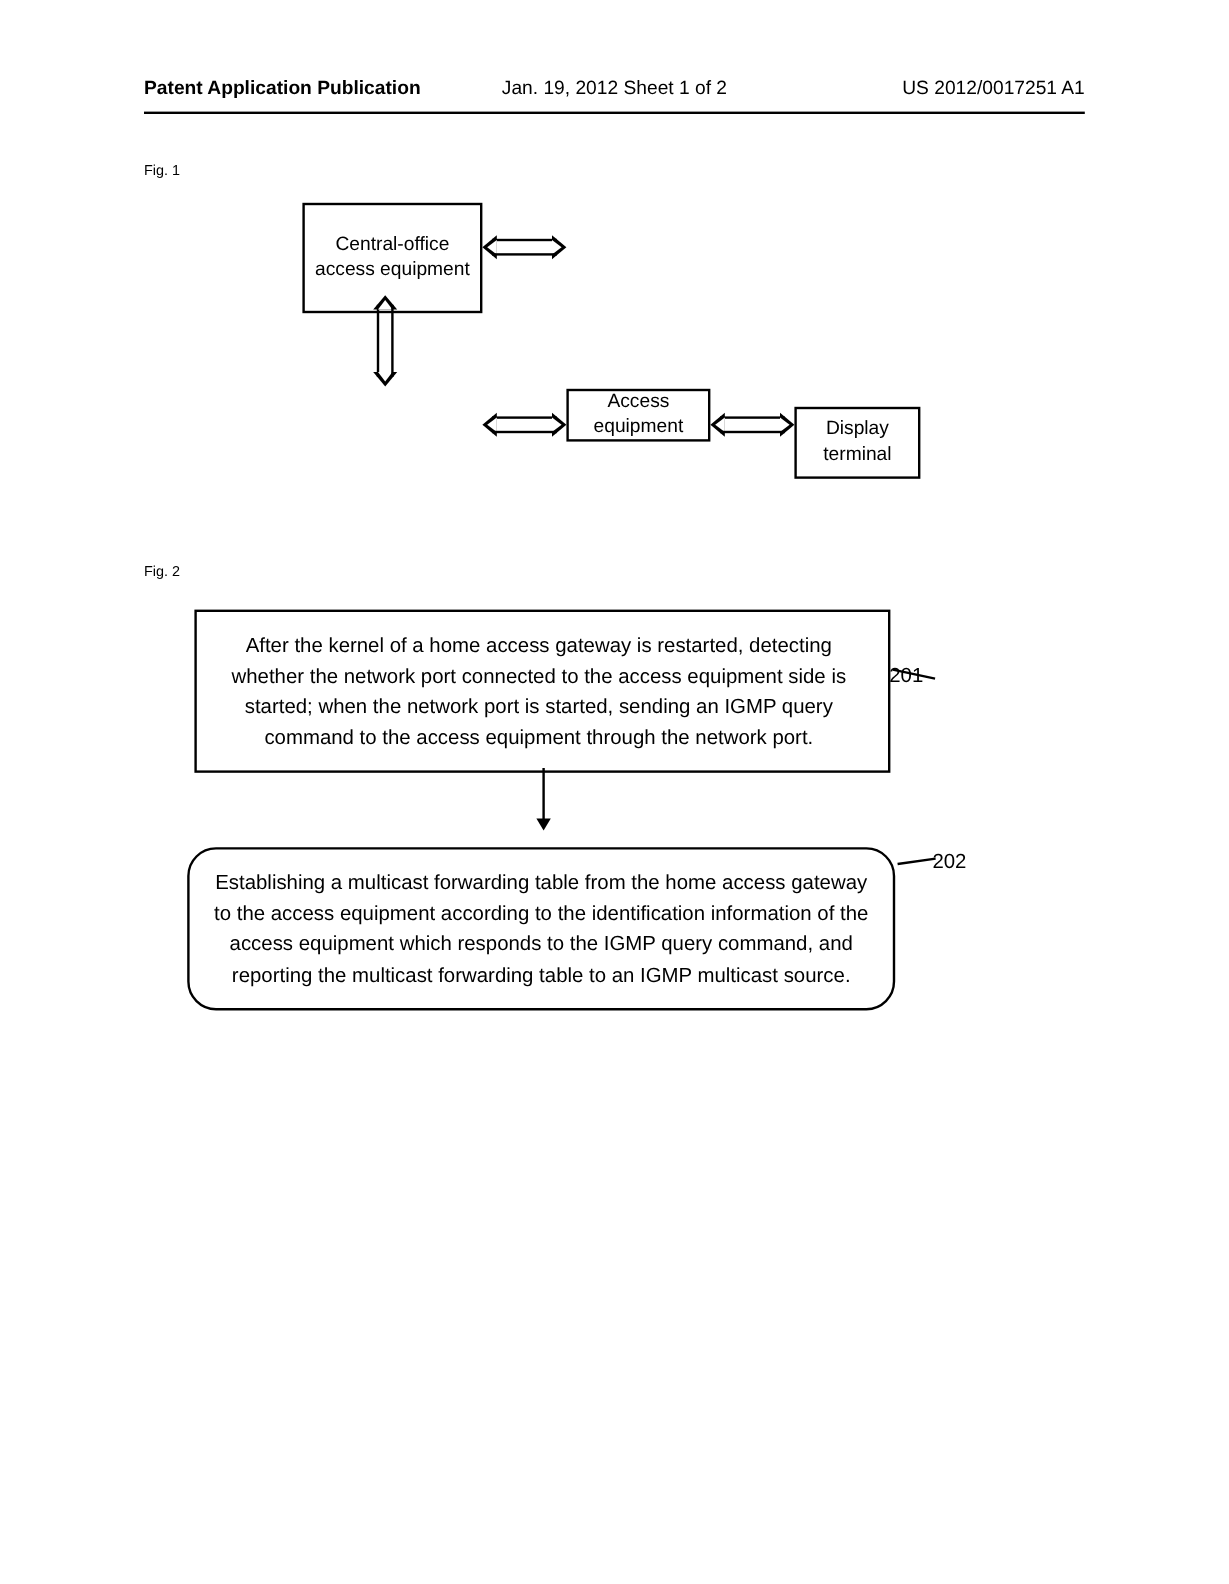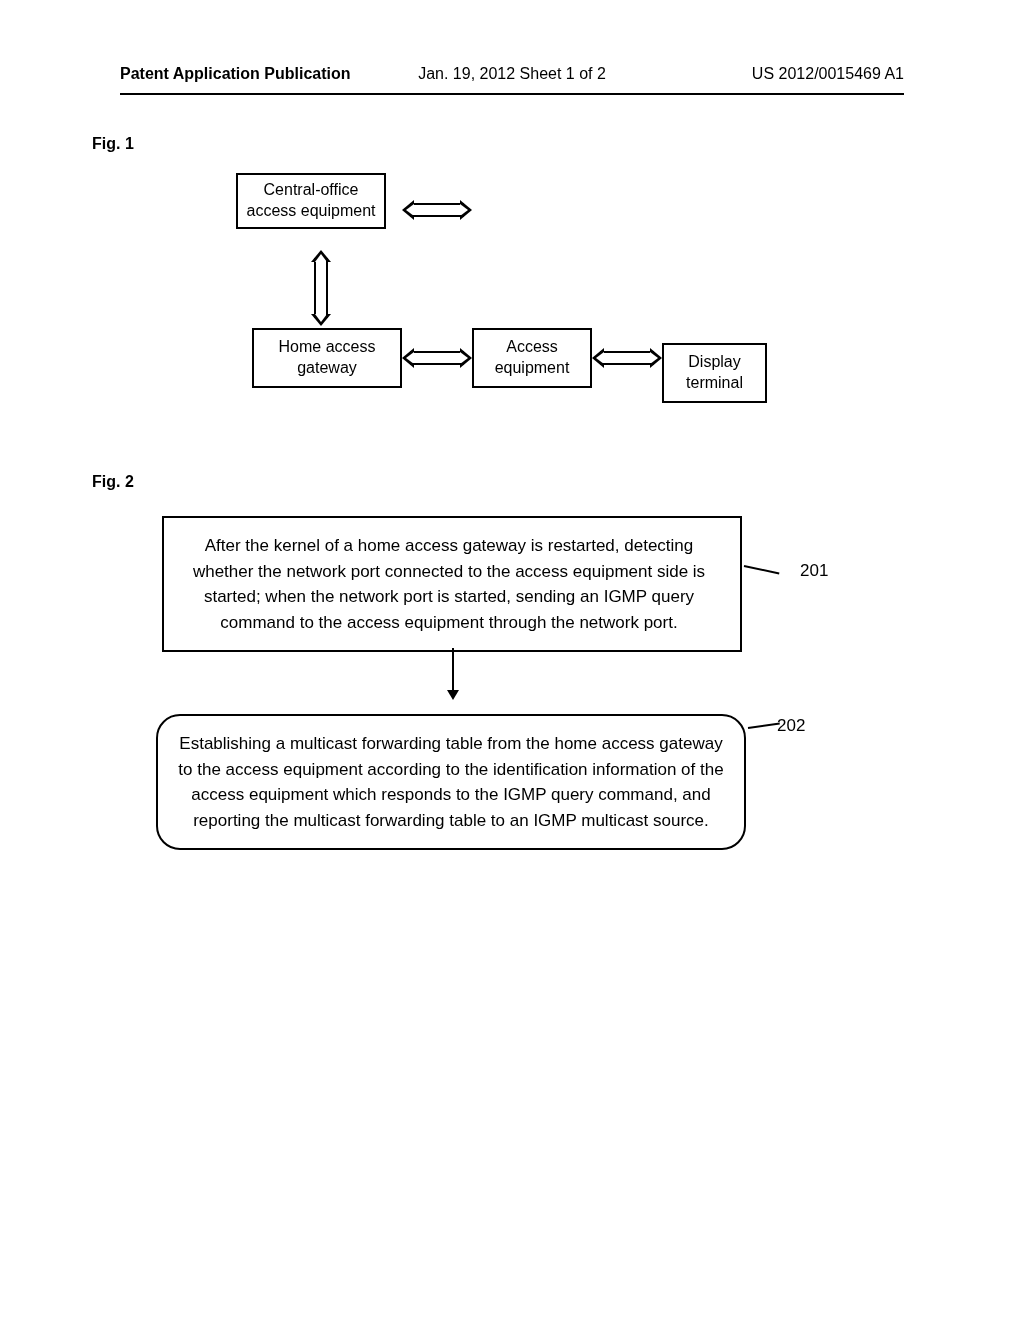--- a/index.html
+++ b/index.html
@@ -25,24 +25,23 @@
       left: 50%;
       transform: translateX(-50%);
     }
     .header-right {
     }
     .divider {
       border-bottom: 2px solid #000;
       margin: 0 120px 40px 120px;
     }
     .fig-label {
-      margin-left: 92px;
-      font-size: 16px;
+      margin-left: 120px;
+      font-size: 12px;
       margin-bottom: 20px;
-      font-weight: bold;
     }
     .fig1-container {
       position: relative;
       margin: 20px auto 60px auto;
       width: 560px;
       height: 240px;
     }
     .box {
       position: absolute;
       border: 2px solid #000;
@@ -50,42 +49,42 @@
       display: flex;
       align-items: center;
       justify-content: center;
       text-align: center;
       font-size: 16px;
       line-height: 1.3;
       padding: 8px;
       box-sizing: border-box;
     }
     .box-central {
-      left: 4px;
+      left: 20px;
       top: 0;
       width: 150px;
-      height: 56px;
+      height: 92px;
     }
     .box-igmp {
       left: 240px;
       top: 0;
       width: 120px;
       height: 75px;
     }
     .box-home {
       left: 20px;
       top: 155px;
       width: 150px;
       height: 60px;
     }
     .box-access {
       left: 240px;
       top: 155px;
       width: 120px;
-      height: 60px;
+      height: 44px;
     }
     .box-display {
       left: 430px;
       top: 170px;
       width: 105px;
       height: 60px;
     }
     .arrow-h {
       position: absolute;
       height: 14px;
@@ -260,21 +259,21 @@
       height: 0;
       border-left: 6px solid transparent;
       border-right: 6px solid transparent;
       border-top: 10px solid #000;
     }
     .ref-label {
       position: absolute;
       font-size: 17px;
     }
     .ref-201 {
-      left: 638px;
+      left: 579px;
       top: 45px;
       text-align: center;
     }
     .ref-202 {
       left: 615px;
       top: 200px;
     }
     .ref-line {
       position: absolute;
       border-top: 2px solid #000;
@@ -292,29 +291,28 @@
       width: 32px;
       transform: rotate(-8deg);
     }
   </style>
 </head>
 <body>
 
 <div class="header">
   <span class="header-left">Patent Application Publication</span>
   <span class="header-center">Jan. 19, 2012  Sheet 1 of 2</span>
-  <span class="header-right">US 2012/0015469 A1</span>
+  <span class="header-right">US 2012/0017251 A1</span>
 </div>
 <div class="divider"></div>
 
 <div class="fig-label">Fig. 1</div>
 
 <div class="fig1-container">
   <div class="box box-central">Central-office access equipment</div>
-  <div class="box box-home">Home access gateway</div>
   <div class="box box-access">Access equipment</div>
   <div class="box box-display">Display terminal</div>
 
   <div class="arrow-h arr-ce-igmp">
     <span class="head-left"></span>
       <span class="head-right"></span>
   </div>
   <div class="arrow-v arr-ce-home">
     <span class="head-up"></span>
       <span class="head-down"></span>

